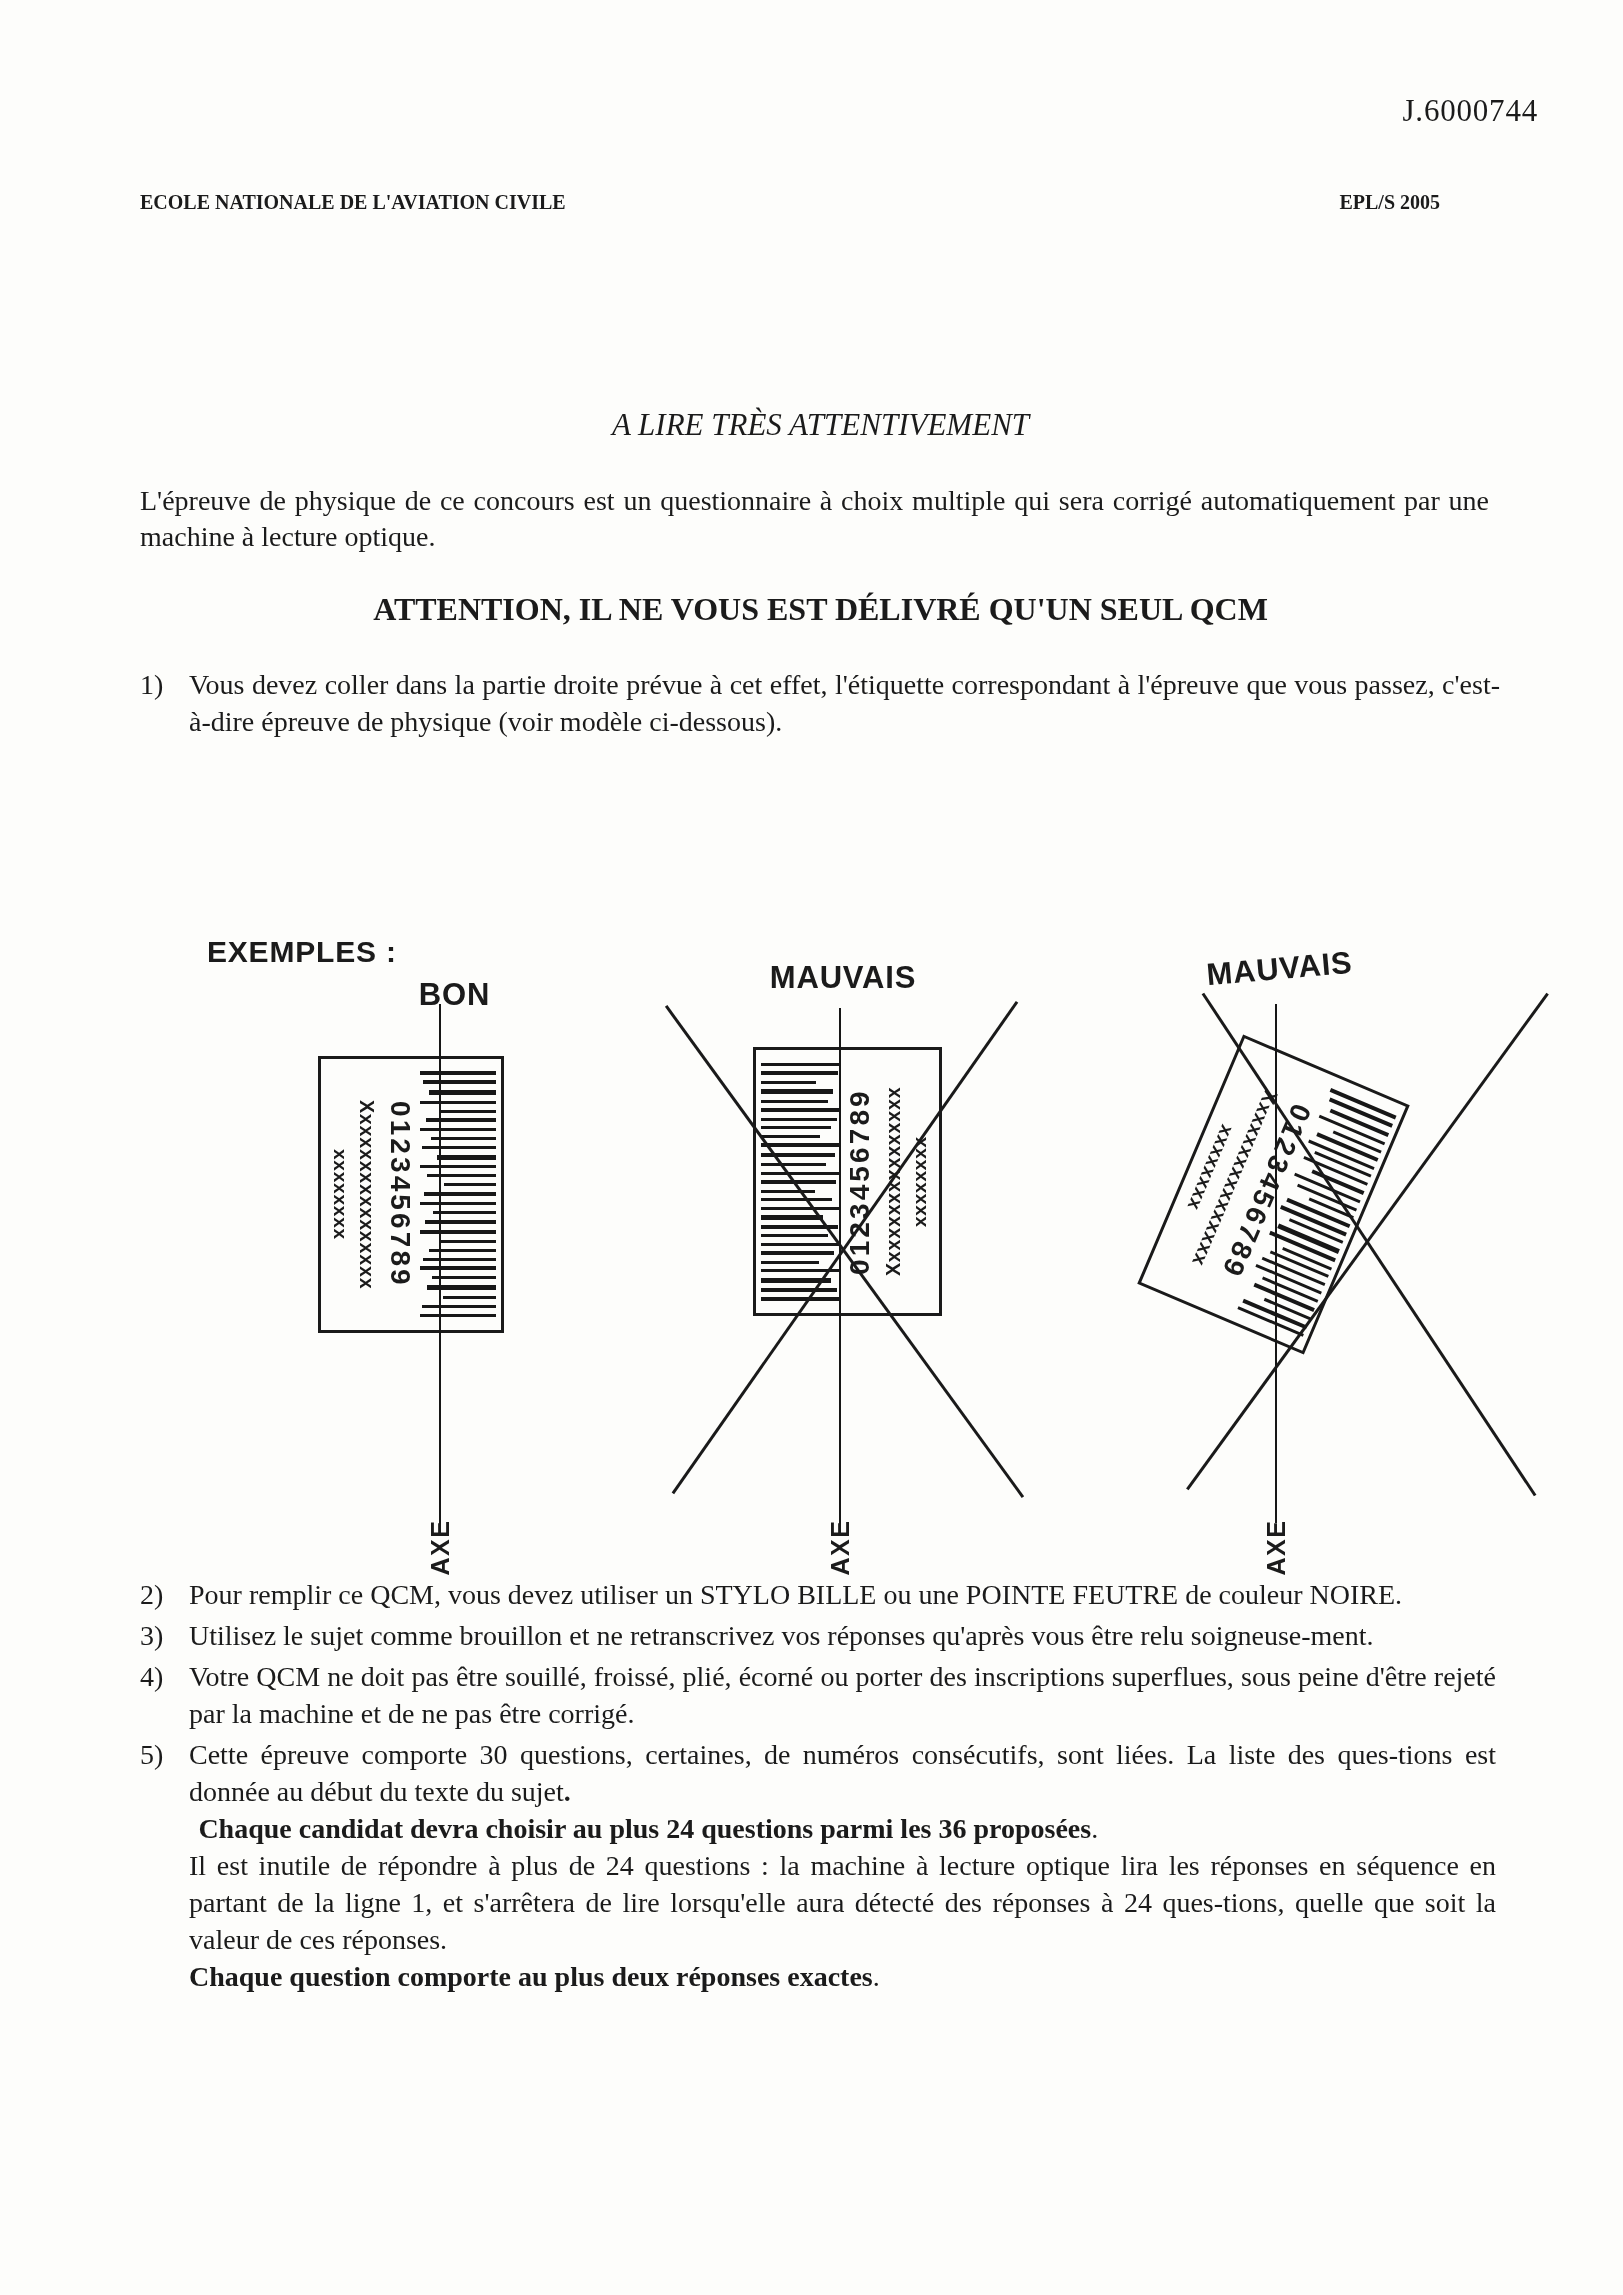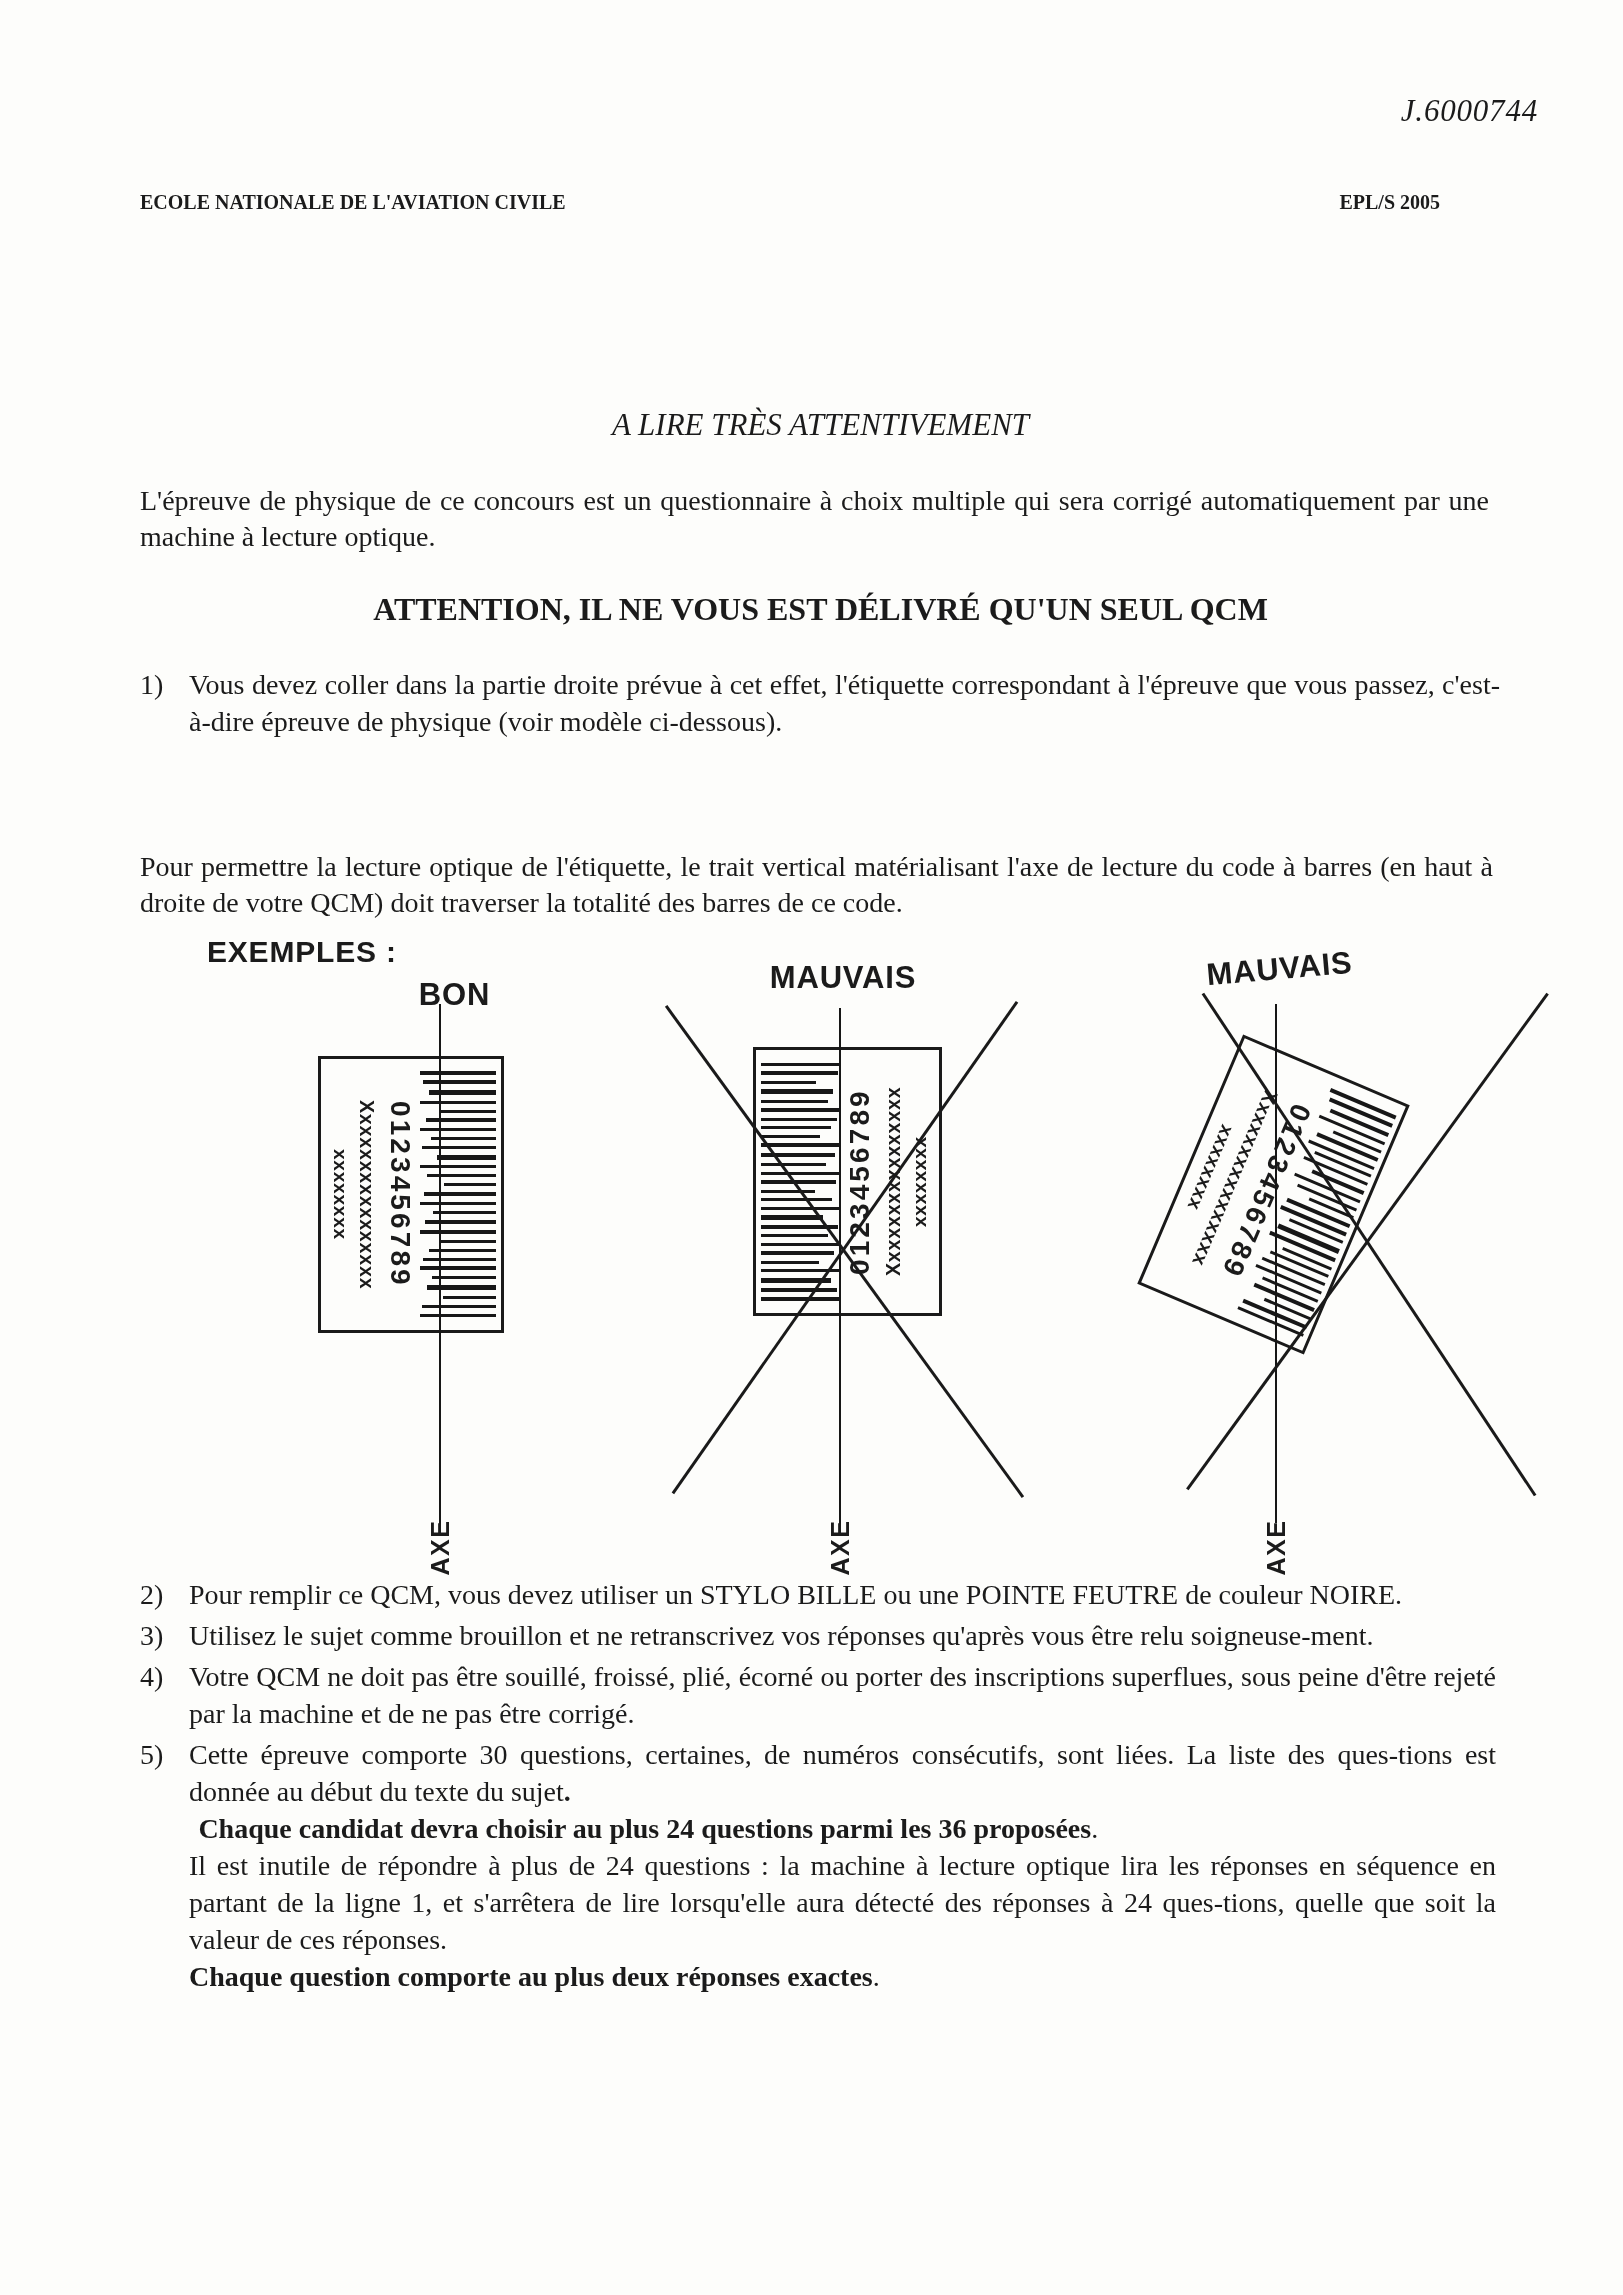--- a/index.html
+++ b/index.html
@@ -1,21 +1,21 @@
 <!DOCTYPE html>
 <html lang="fr" style="font-size:12.6px"><head>
 <meta charset="utf-8">
 <style>
   html,body{margin:0;padding:0;background:#e8e8e8;}
   .page{
     position:relative; width:1624px; height:2295px; background:#fdfdfb;
     font-family:"Liberation Serif", serif; color:#1b1b1b; overflow:hidden;
   }
   .abs{position:absolute;}
-  .doc-number{top:93px; right:86px; font-size:31px; letter-spacing:0.8px;font-style:italic;}
+  .doc-number{top:93px; right:86px; font-size:31px; letter-spacing:0.8px;}
   .header-row{top:191px; left:140px; width:1300px; display:flex; justify-content:space-between;
     font-weight:bold; font-size:20px;}
   .center-line{left:140px; width:1361px; text-align:center;}
   .exam-title{top:308px; font-weight:bold; font-size:28px; letter-spacing:0.4px;}
   .read-note{top:407px; font-style:italic; font-size:31px;}
   .warning{top:591px; font-weight:bold; font-size:32px;}
   .section-title{top:778px; font-weight:bold; font-size:30px;}
   .para{left:140px; width:1349px; font-size:28px; line-height:36px; text-align:justify; margin:0;}
   .intro{top:483px;}
   .positioning{top:849px; width:1353px;}
@@ -88,21 +88,20 @@
   <div class="abs center-line warning">ATTENTION, IL NE VOUS EST DÉLIVRÉ QU'UN SEUL QCM</div>
 
   <div class="abs list-item item1">
     <div class="inum">1)</div>
     <div class="ibody">
         <p class="jp">Vous devez coller dans la partie droite prévue à cet effet, l'étiquette correspondant à l'épreuve que vous passez, c'est-à-dire épreuve de physique (voir modèle ci-dessous).</p>
       </div>
   </div>
 
 
-  <p class="abs para positioning">Pour permettre la lecture optique de l'étiquette, le trait vertical matérialisant l'axe de lecture du code à barres (en haut à droite de votre QCM) doit traverser la totalité des barres de ce code.</p>
 
   <div class="abs examples-label">EXEMPLES :</div>
 
   <div class="abs diagram">
 
     <div class="caption cap-bon">BON</div>
     <div class="caption cap-m1">MAUVAIS</div>
     <div class="caption cap-m2">MAUVAIS</div>
 
     <div class="sticker st1">

